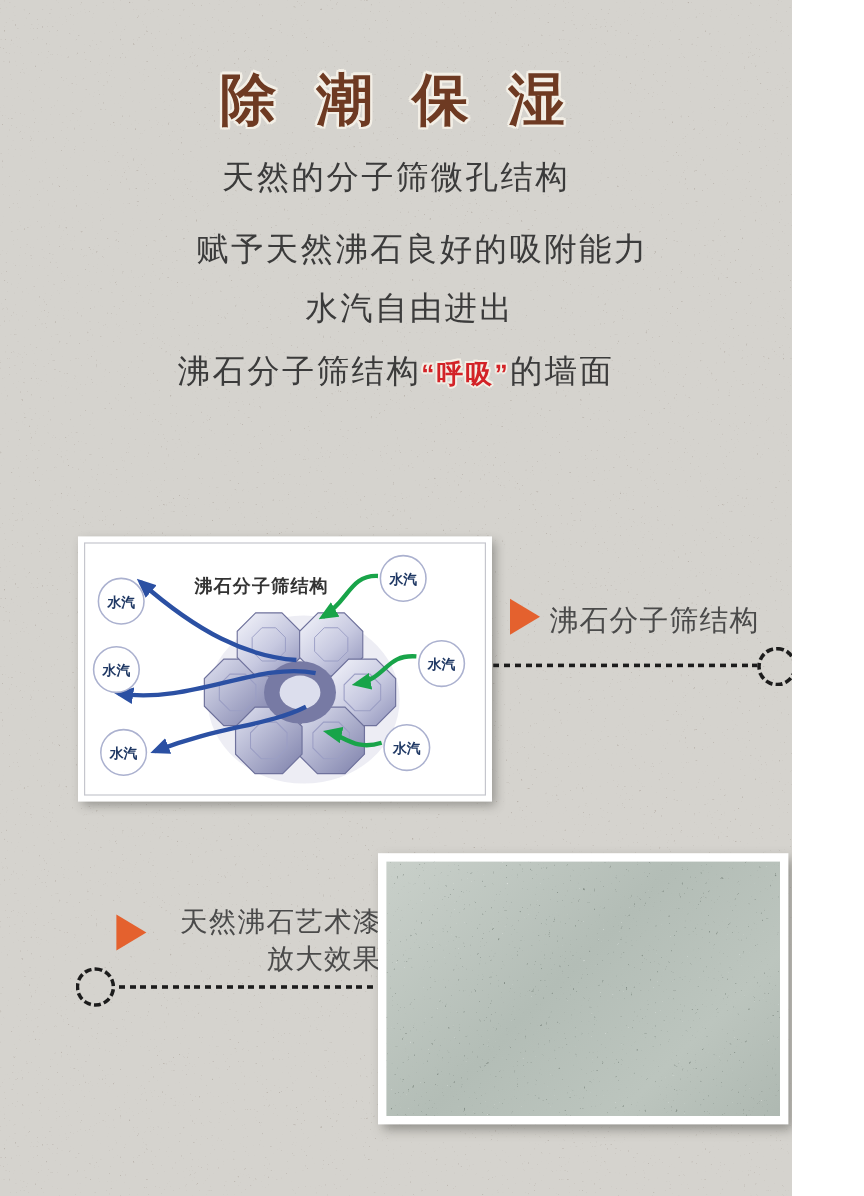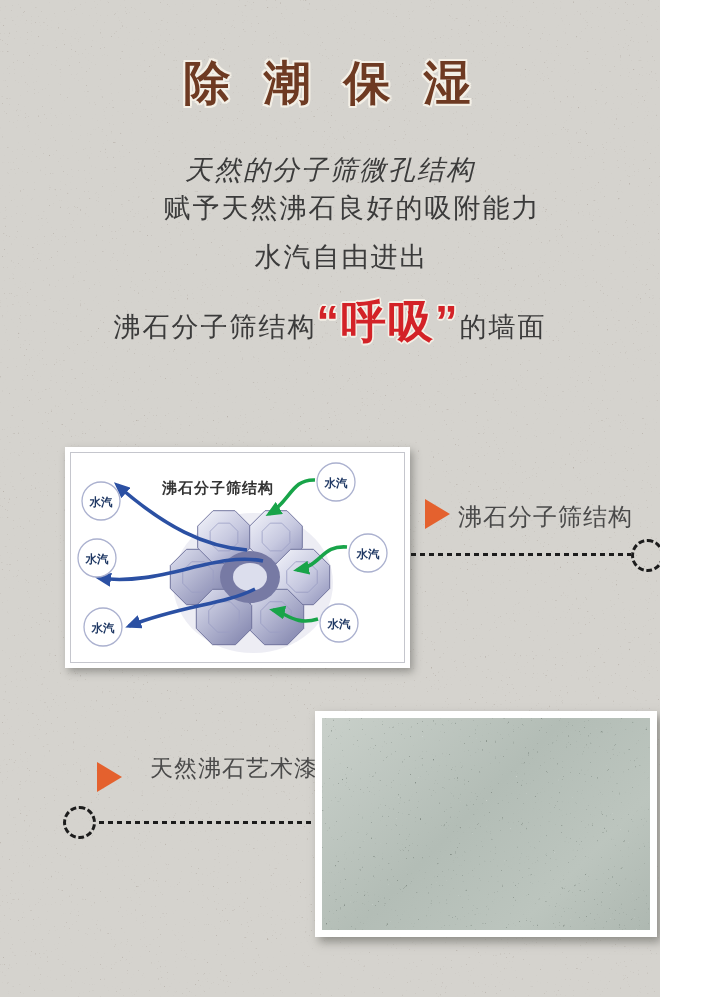--- a/index.html
+++ b/index.html
@@ -23,23 +23,23 @@
     text-shadow:2px 0 0 #f3efe6,-2px 0 0 #f3efe6,0 2px 0 #f3efe6,0 -2px 0 #f3efe6,
                 1.6px 1.6px 0 #f3efe6,-1.6px -1.6px 0 #f3efe6,1.6px -1.6px 0 #f3efe6,-1.6px 1.6px 0 #f3efe6;
   }
 
   
   .line{
     position:absolute;left:0;right:0;
     text-align:center;
     font-size:27px;color:#3b3b3b;letter-spacing:2px;
   }
-  .l1{top:152px;font-style:italic;} .l2{top:190px;margin-left:44px;} .l3{top:239px;margin-left:23px;} .l4{top:291px;} .l5{top:344px;}
+  .l1{top:130px;} .l2{top:190px;margin-left:44px;} .l3{top:239px;margin-left:23px;} .l4{top:291px;} .l5{top:344px;}
   .breath{
-    font-size:45px;font-weight:bold;color:#d32227;
+    font-size:22px;font-weight:bold;color:#d32227;
     position:relative;top:1px;
     text-shadow:1.6px 0 0 #f3efe6,-1.6px 0 0 #f3efe6,0 1.6px 0 #f3efe6,0 -1.6px 0 #f3efe6,
                 1.2px 1.2px 0 #f3efe6,-1.2px -1.2px 0 #f3efe6,1.2px -1.2px 0 #f3efe6,-1.2px 1.2px 0 #f3efe6;
   }
 
   
   .diagram-box{
     position:absolute;left:65px;top:447px;width:345px;height:221px;
     background:#ffffff;
     box-shadow:3px 4px 8px rgba(75,75,70,.45);
@@ -209,20 +209,21 @@
     </div>
 
     <div class="tri tri-structure"></div>
     <div class="callout-label">沸石分子筛结构</div>
     <div class="dash-line dash-line-right"></div>
     <div class="dash-circle dash-circle-right"></div>
 
     <div class="tri tri-texture"></div>
     <div class="callout-label2">
       <div>天然沸石艺术漆</div>
+      <div>放大效果</div>
     </div>
     <div class="dash-circle dash-circle-bottom"></div>
     <div class="dash-line dash-line-bottom"></div>
 
     <div class="photo-frame">
       <div class="photo-inner">
         <svg width="328" height="212" preserveAspectRatio="none">
           <rect width="328" height="212" filter="url(#photoDark)" opacity="0.9"></rect>
           <rect width="328" height="212" filter="url(#photoLight)" opacity="0.7"></rect>
         </svg>

